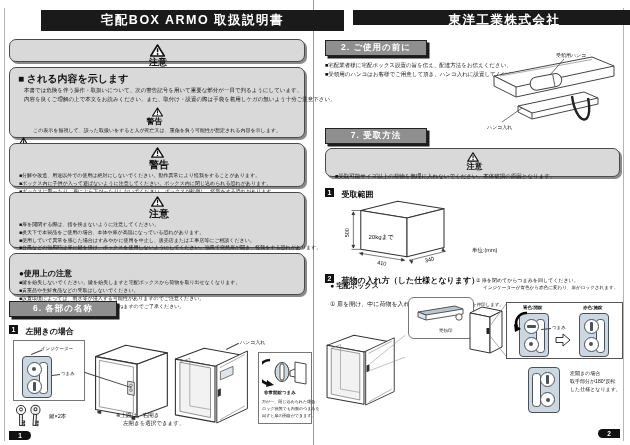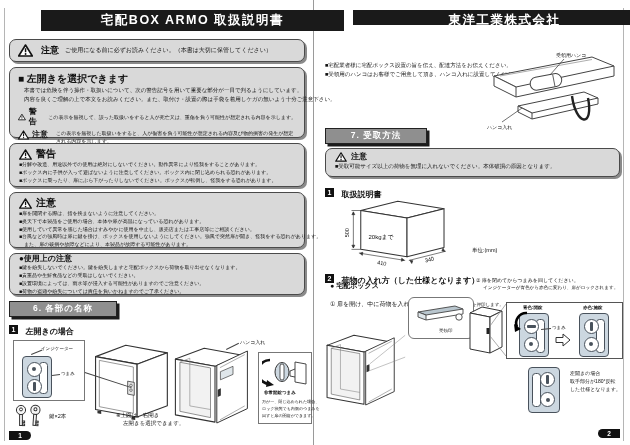--- a/index.html
+++ b/index.html
@@ -21,21 +21,21 @@
     box-shadow:2px 2px 0 #8a8a8a;box-sizing:border-box;}
   .sechdr{background:#8f8f8f;color:#fff;border:1px solid #222;
     box-shadow:2.5px 2.5px 0 #1c1c1c;font-weight:bold;font-size:8.5px;
     display:flex;align-items:center;justify-content:center;letter-spacing:1px;}
   .sqnum{display:inline-block;width:9px;height:9px;background:#111;color:#fff;
     font-size:7px;font-weight:bold;text-align:center;line-height:9px;
     vertical-align:middle;margin-right:3px;}
   .edge{position:absolute;width:1px;background:#b5b5b5;top:8px;bottom:4px;}
   .badge{position:absolute;background:#111;color:#fff;font-size:6.5px;font-weight:bold;
     width:22px;height:9px;text-align:center;line-height:9px;}
-  .row{display:flex;align-items:flex-start;}
+  .row{display:flex;align-items:flex-start;flex-direction:column;}
   .callout{background:#fff;border:1px solid #777;box-sizing:border-box;}
   .ppanel{position:absolute;background:#ccd7e0;border:1px solid #49525c;border-radius:4px;box-sizing:border-box;}
   .pgroove{position:absolute;right:3px;top:5px;width:7px;height:32px;background:#fff;
     border:1px solid #49525c;border-radius:3.5px;}
   .pcirc{position:absolute;left:4px;width:13px;height:13px;border-radius:50%;
     background:#fff;border:1px solid #49525c;}
   .pcirc.top{top:5px;} .pcirc.bot{top:23px;}
   .pbar{position:absolute;background:#49525c;border-radius:1px;}
   .pbar.h{left:2px;top:5px;width:9px;height:2.5px;}
   .pbar.v{left:5.2px;top:2px;width:2.5px;height:9px;}
@@ -62,21 +62,21 @@
           <path d="M11 1.5 L21 17.5 H1 Z" fill="#fff" stroke="#111" stroke-width="2.4" stroke-linejoin="round"></path>
           <rect x="10" y="6.2" width="2.2" height="5.8" fill="#111"></rect>
           <circle cx="11.1" cy="14.7" r="1.4" fill="#111"></circle>
         </svg>
       <span class="b t9" style="margin:0 6px 0 8px;">注意</span>
       <span class="t6 nw">ご使用になる前に必ずお読みください。（本書は大切に保管してください）</span>
     </div>
   </div>
 
   <div class="abs gbox" style="left:9px;top:67px;width:296px;height:71px;padding:4px 8px;">
-    <div class="b" style="font-size:10px;">■ 左開きを選択できます</div>
+    <div class="b" style="font-size:10px;">■ される内容を示します</div>
     <div class="t55 nw" style="margin-left:6px;">本書では危険を伴う操作・取扱いについて、次の警告記号を用いて重要な部分が一目で判るようにしています。</div>
     <div class="t55 nw" style="margin-left:6px;">内容を良くご理解の上で本文をお読みください。また、取付け・設置の際は手袋を着用しケガの無いよう十分ご注意下さい。</div>
     <div class="row" style="margin-top:4px;align-items:center;">
       <svg style="width:11px;height:10px;" viewBox="0 0 22 19">
           <path d="M11 1.5 L21 17.5 H1 Z" fill="#fff" stroke="#111" stroke-width="2.4" stroke-linejoin="round"></path>
           <rect x="10" y="6.2" width="2.2" height="5.8" fill="#111"></rect>
           <circle cx="11.1" cy="14.7" r="1.4" fill="#111"></circle>
         </svg>
       <span class="b t8" style="margin:0 8px 0 3px;">警告</span>
       <span class="t5 nw">この表示を無視して、誤った取扱いをすると人が死亡又は、重傷を負う可能性が想定される内容を示します。</span>
@@ -118,21 +118,21 @@
         </svg>
       <span class="b" style="font-size:10px;margin-left:4px;">注意</span>
     </div>
     <div class="t5 nw">■扉を開閉する際は、指を挟まないように注意してください。</div>
     <div class="t5 nw">■炎天下で本製品をご使用の場合、本体や扉が高温になっている恐れがあります。</div>
     <div class="t5 nw">■使用していて異常を感じた場合はすみやかに使用を中止し、販売店または工事店等にご相談ください。</div>
     <div class="t5 nw">■台風などの強風時は扉に鍵を掛け、ボックスを使用しないようにしてください。強風で突然扉が開き、怪我をする恐れがあります。</div>
     <div class="t5 nw">　また、扉の破損や故障などにより、本製品が故障する可能性があります。</div>
   </div>
 
-  <div class="abs gbox" style="left:9px;top:253px;width:296px;height:42px;padding:0 9px;">
+  <div class="abs gbox" style="left:9px;top:253px;width:296px;height:42px;padding:15px 9px;">
     <div class="b t8">●使用上の注意</div>
     <div class="t5 nw">■鍵を紛失しないでください。鍵を紛失しますと宅配ボックスから荷物を取り出せなくなります。</div>
     <div class="t5 nw">■貴重品や生鮮食品などの受取はしないでください。</div>
     <div class="t5 nw">■設置環境によっては、雨水等が浸入する可能性がありますのでご注意ください。</div>
     <div class="t5 nw">■荷物の盗難や紛失については責任を負いかねますのでご了承ください。</div>
   </div>
 
   <div class="abs sechdr" style="left:9px;top:301px;width:106px;height:14px;">
     <span>6. 各部の名称</span>
   </div>
@@ -225,20 +225,23 @@
     <div class="abs t45 nw" style="left:3px;top:60px;transform:scale(0.9);transform-origin:0 0;">回すと扉の開錠ができます。</div>
   </div>
 
   <div class="badge" style="left:9px;top:431px;border-radius:0 5px 5px 0;">1</div>
 
   <div class="abs hbar" style="left:317px;top:10px;width:303px;height:15px;">
     <span>東洋工業株式会社</span>
     <span class="abs" style="right:7px;top:7px;font-size:5px;font-weight:normal;color:#9a9a9a;letter-spacing:0;">ver1.2</span>
   </div>
 
+  <div class="abs sechdr" style="left:325px;top:40px;width:100px;height:14px;">
+    <span>2. ご使用の前に</span>
+  </div>
 
   <div class="abs t55 nw" style="left:325px;top:61px;">■宅配業者様に宅配ボックス設置の旨を伝え、配達方法をお伝えください。</div>
   <div class="abs t55 nw" style="left:325px;top:70px;">■受領用のハンコはお客様でご用意して頂き、ハンコ入れに設置してください。</div>
 
   <svg class="abs" style="left:488px;top:46px;width:132px;height:98px;" viewBox="0 0 132 98">
     <g fill="#fff" stroke="#444" stroke-width="1">
       <path d="M6 30 L104 11 L126 20 L28 41 Z"></path>
       <path d="M6 30 L6 40 L28 51 L28 41 Z"></path>
       <path d="M126 20 L126 30 L28 51" fill="none"></path>
     </g>
@@ -270,21 +273,21 @@
           <rect x="10" y="6.2" width="2.2" height="5.8" fill="#111"></rect>
           <circle cx="11.1" cy="14.7" r="1.4" fill="#111"></circle>
         </svg>
       <span class="b t8" style="margin-left:4px;">注意</span>
     </div>
     <div class="t55 nw">■受取可能サイズ以上の荷物を無理に入れないでください。本体破損の原因となります。</div>
   </div>
 
   <div class="abs nw" style="left:325px;top:183px;">
     <span class="sqnum">1</span>
-    <span class="b t8">取扱説明書</span>
+    <span class="b t8">受取範囲</span>
   </div>
 
   <svg class="abs" style="left:336px;top:192px;width:130px;height:74px;" viewBox="0 0 135 80">
     <g fill="#fff" stroke="#333" stroke-width="1.1" stroke-linejoin="round">
       <path d="M24 20 L64 10 L114 18 L74 28 Z"></path>
       <path d="M24 20 L74 28 L74 70 L24 62 Z"></path>
       <path d="M74 28 L114 18 L114 60 L74 70 Z"></path>
     </g>
     <g stroke="#333" stroke-width="0.7" fill="none">
       <line x1="24" y1="20" x2="14" y2="20"></line>

